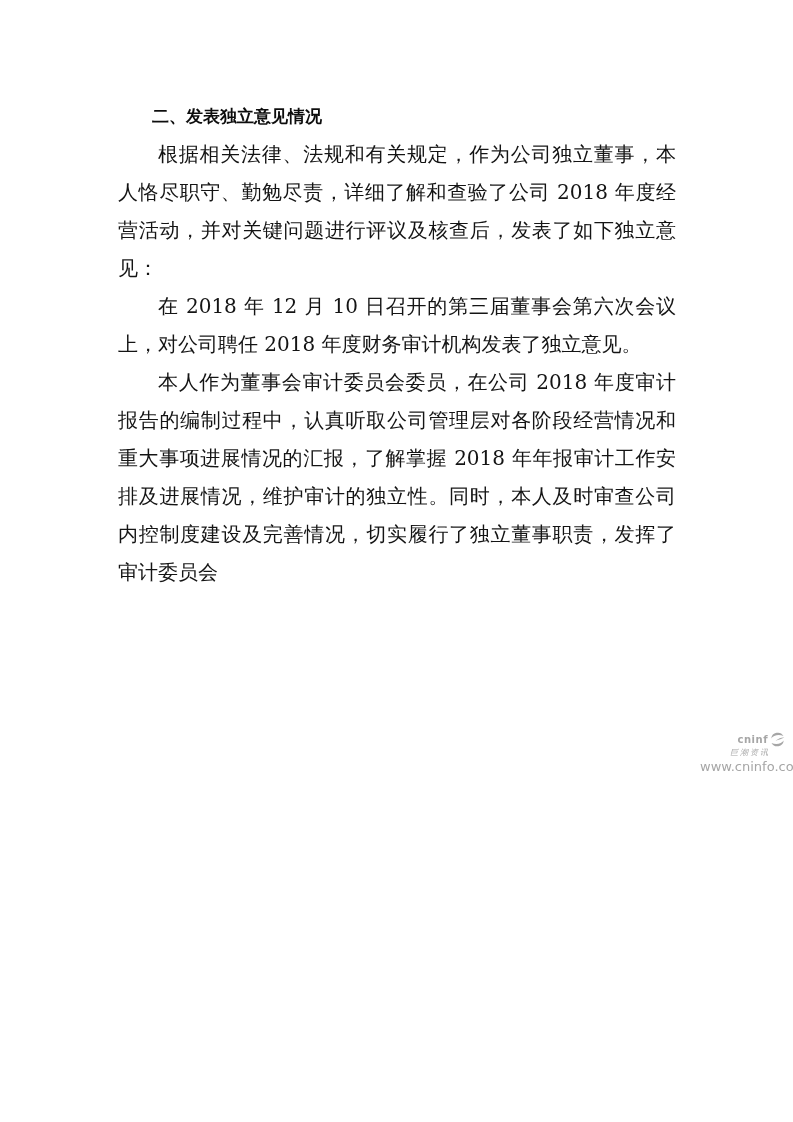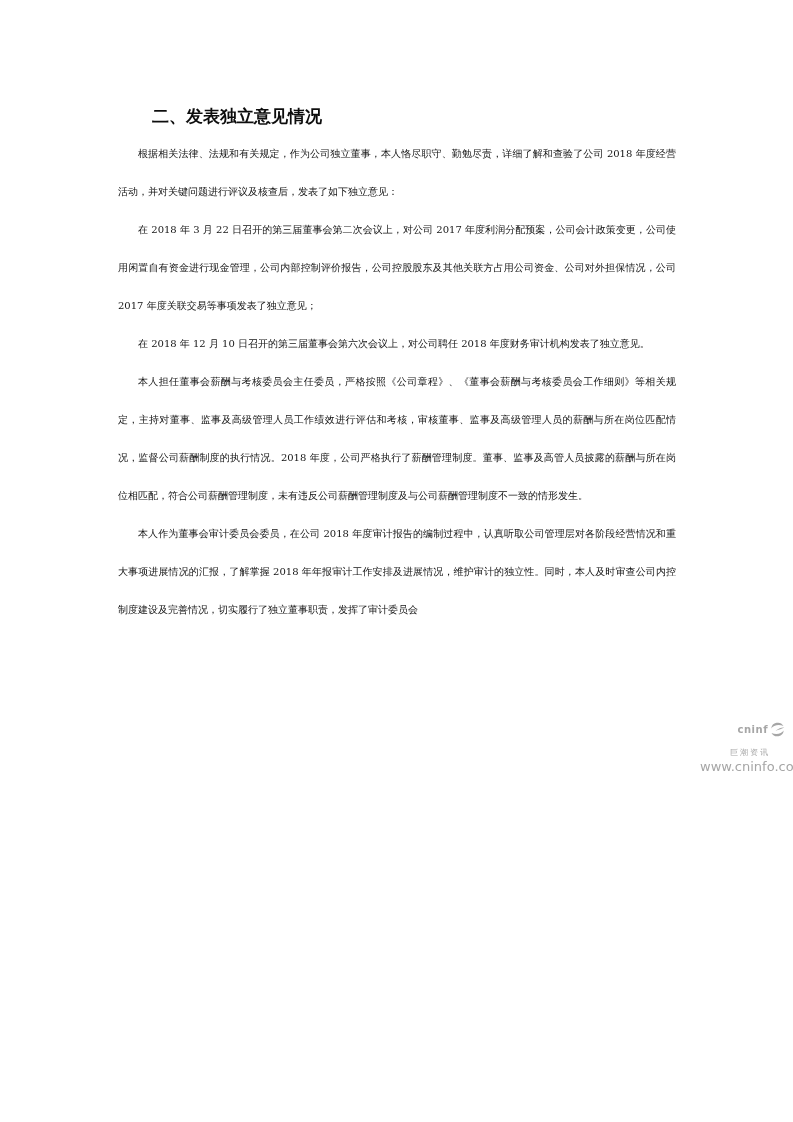--- a/index.html
+++ b/index.html
@@ -25,21 +25,21 @@
   }
   .doc-heading {
     font-family: "DejaVu Sans", "Liberation Sans", sans-serif;
     font-weight: bold;
     font-size: 17px;
     line-height: 38px;
     text-indent: 2em;
     color: #0d0d0d;
   }
   .doc-para {
-    font-size: 10px;
+    font-size: 20px;
     line-height: 38px;
     text-align: justify;
     text-indent: 2em;
     color: #141414;
     word-break: break-all;
   }
   .watermark {
     position: absolute;
     right: 7px;
     bottom: 13px;
@@ -63,42 +63,41 @@
     color: #a6a6a6;
   }
   .wm-swirl {
     display: inline-block;
     width: 17px;
     height: 17px;
   }
   .wm-subtitle {
     font-size: 8px;
     letter-spacing: 2px;
-    margin-top: 11px;
+    margin-top: 1px;
     padding-right: 16px;
     color: #a6a6a6;
+    font-style: italic;
   }
   .wm-url {
     font-size: 13px;
     margin-top: 2px;
     color: #a6a6a6;
     white-space: nowrap;
   }
 </style>
 </head>
 <body>
 
 <div class="page">
 
   <div class="doc">
     <div class="doc-heading">二、发表独立意见情况</div>
     <p class="doc-para">根据相关法律、法规和有关规定，作为公司独立董事，本人恪尽职守、勤勉尽责，详细了解和查验了公司 2018 年度经营活动，并对关键问题进行评议及核查后，发表了如下独立意见：</p>
-    <p class="doc-para">在 2018 年 3 月 22 日召开的第三届董事会第二次会议上，对公司 2017 年度利润分配预案，公司会计政策变更，公司使用闲置自有资金进行现金管理，公司内部控制评价报告，公司控股股东及其他关联方占用公司资金、公司对外担保情况，公司 2017 年度关联交易等事项发表了独立意见；</p>
     <p class="doc-para">在 2018 年 12 月 10 日召开的第三届董事会第六次会议上，对公司聘任 2018 年度财务审计机构发表了独立意见。</p>
-    <p class="doc-para">本人担任董事会薪酬与考核委员会主任委员，严格按照《公司章程》、《董事会薪酬与考核委员会工作细则》等相关规定，主持对董事、监事及高级管理人员工作绩效进行评估和考核，审核董事、监事及高级管理人员的薪酬与所在岗位匹配情况，监督公司薪酬制度的执行情况。2018 年度，公司严格执行了薪酬管理制度。董事、监事及高管人员披露的薪酬与所在岗位相匹配，符合公司薪酬管理制度，未有违反公司薪酬管理制度及与公司薪酬管理制度不一致的情形发生。</p>
     <p class="doc-para">本人作为董事会审计委员会委员，在公司 2018 年度审计报告的编制过程中，认真听取公司管理层对各阶段经营情况和重大事项进展情况的汇报，了解掌握 2018 年年报审计工作安排及进展情况，维护审计的独立性。同时，本人及时审查公司内控制度建设及完善情况，切实履行了独立董事职责，发挥了审计委员会</p>
   </div>
 
   <div class="watermark">
     <div class="wm-brand-row">
       <span class="wm-brand">cninf</span>
       <span class="wm-swirl">
         <svg viewBox="0 0 24 24" width="17" height="17" aria-hidden="true">
           <g fill="#a6a6a6">
             <path d="M3.2,10.5 A 9.2 9.2 0 0 1 20.4,7.2 C 16.5,5.2 11.5,5.0 7.4,7.0 C 5.5,7.9 4.1,9.1 3.2,10.5 Z"></path>

